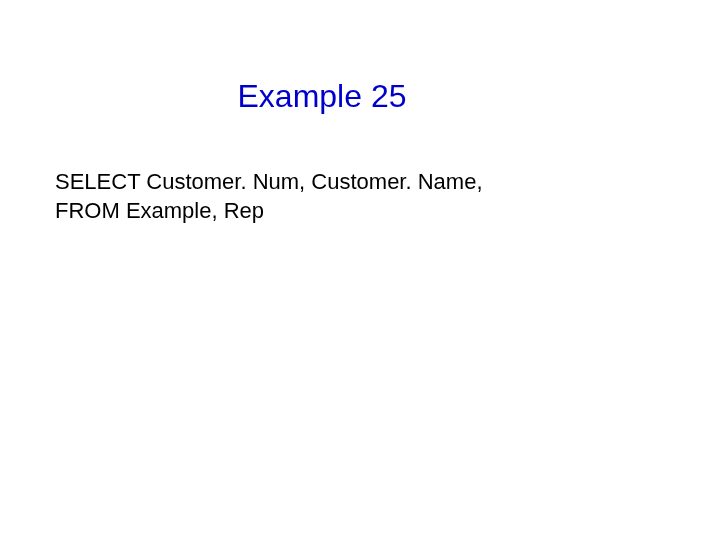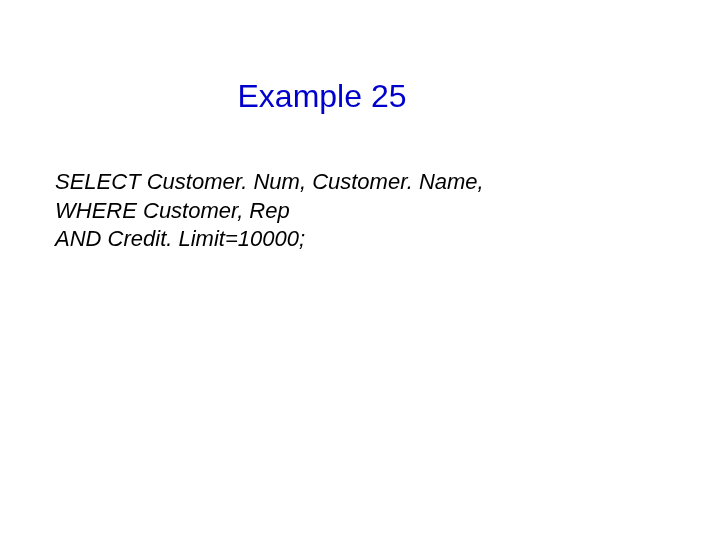--- a/index.html
+++ b/index.html
@@ -31,26 +31,25 @@
   .body {
     position: absolute;
     top: 168px;
     left: 55px;
     width: 610px;
     font-family: Arial, Helvetica, sans-serif;
     font-size: 22px;
     color: #000000;
     line-height: 1.3;
   }
-  .line { display: block; font-style: italic; }
+  .line { display: block; }
   .indent { padding-left: 34px; }
 </style>
 </head>
 <body>
 
 <div class="slide">
   <div class="title">Example 25</div>
   <div class="body">
     <span class="line">SELECT Customer. Num, Customer. Name,</span>
-    <span class="line">WHERE Customer, Rep</span>
-    <span class="line">AND Credit. Limit=10000;</span>
+    <span class="line">FROM Example, Rep</span>
   </div>
 </div>
 
 </body></html>

